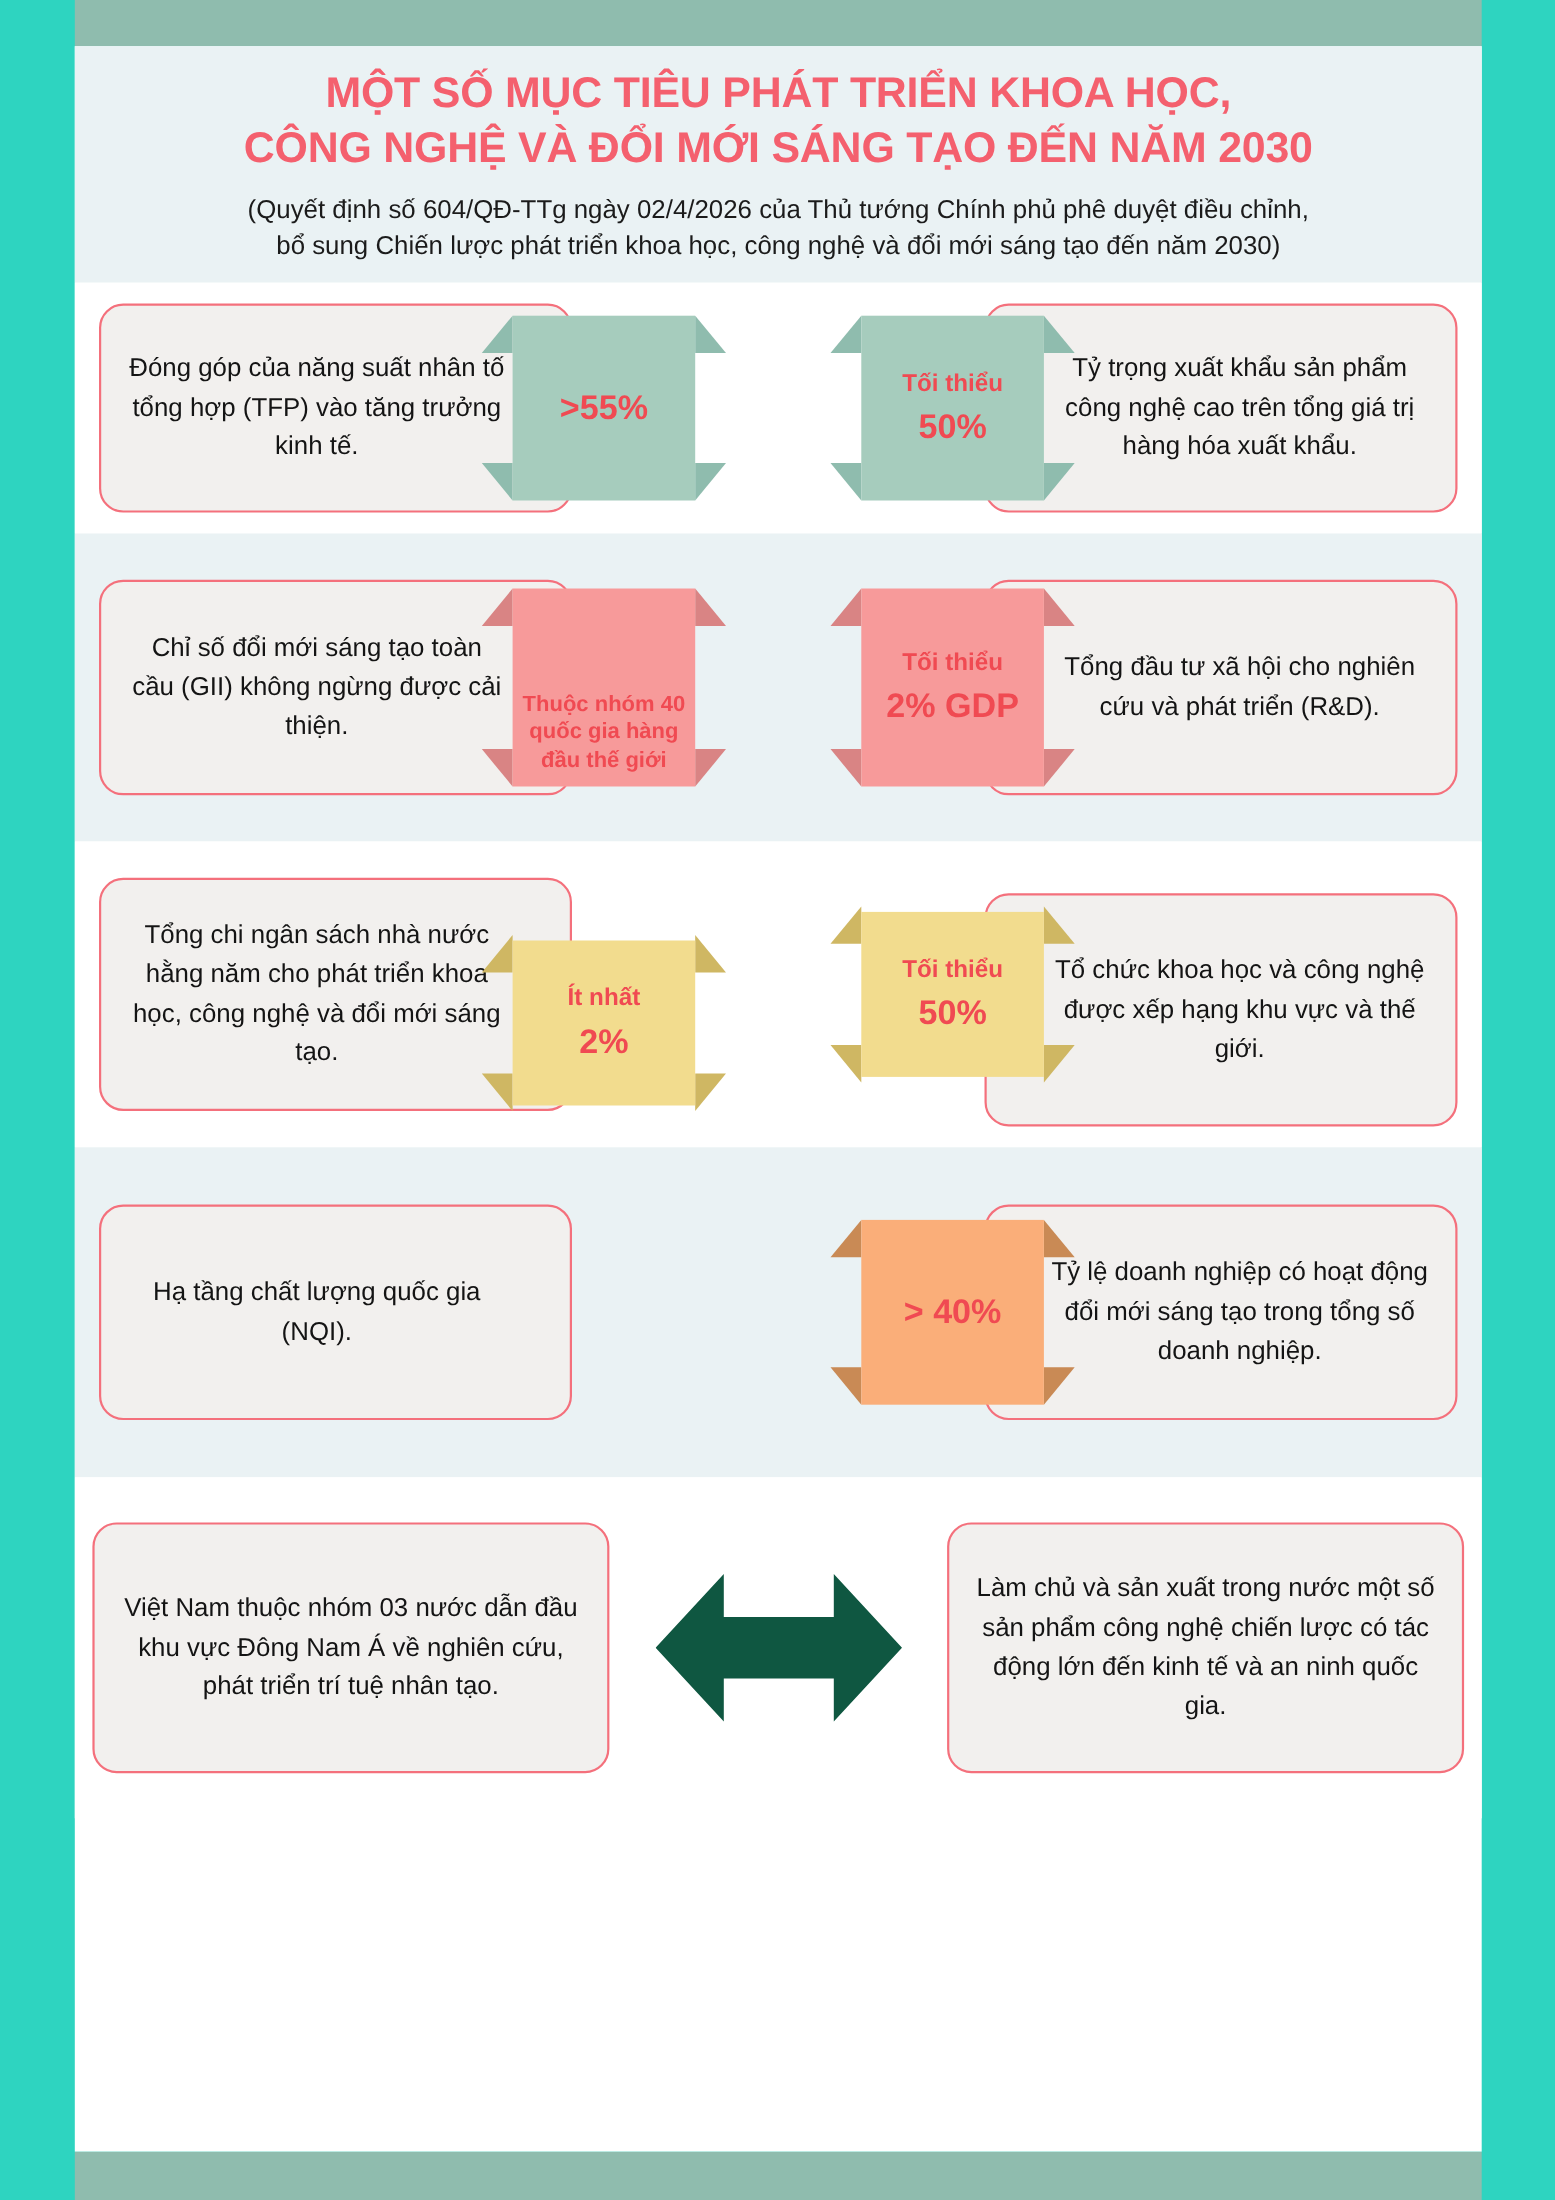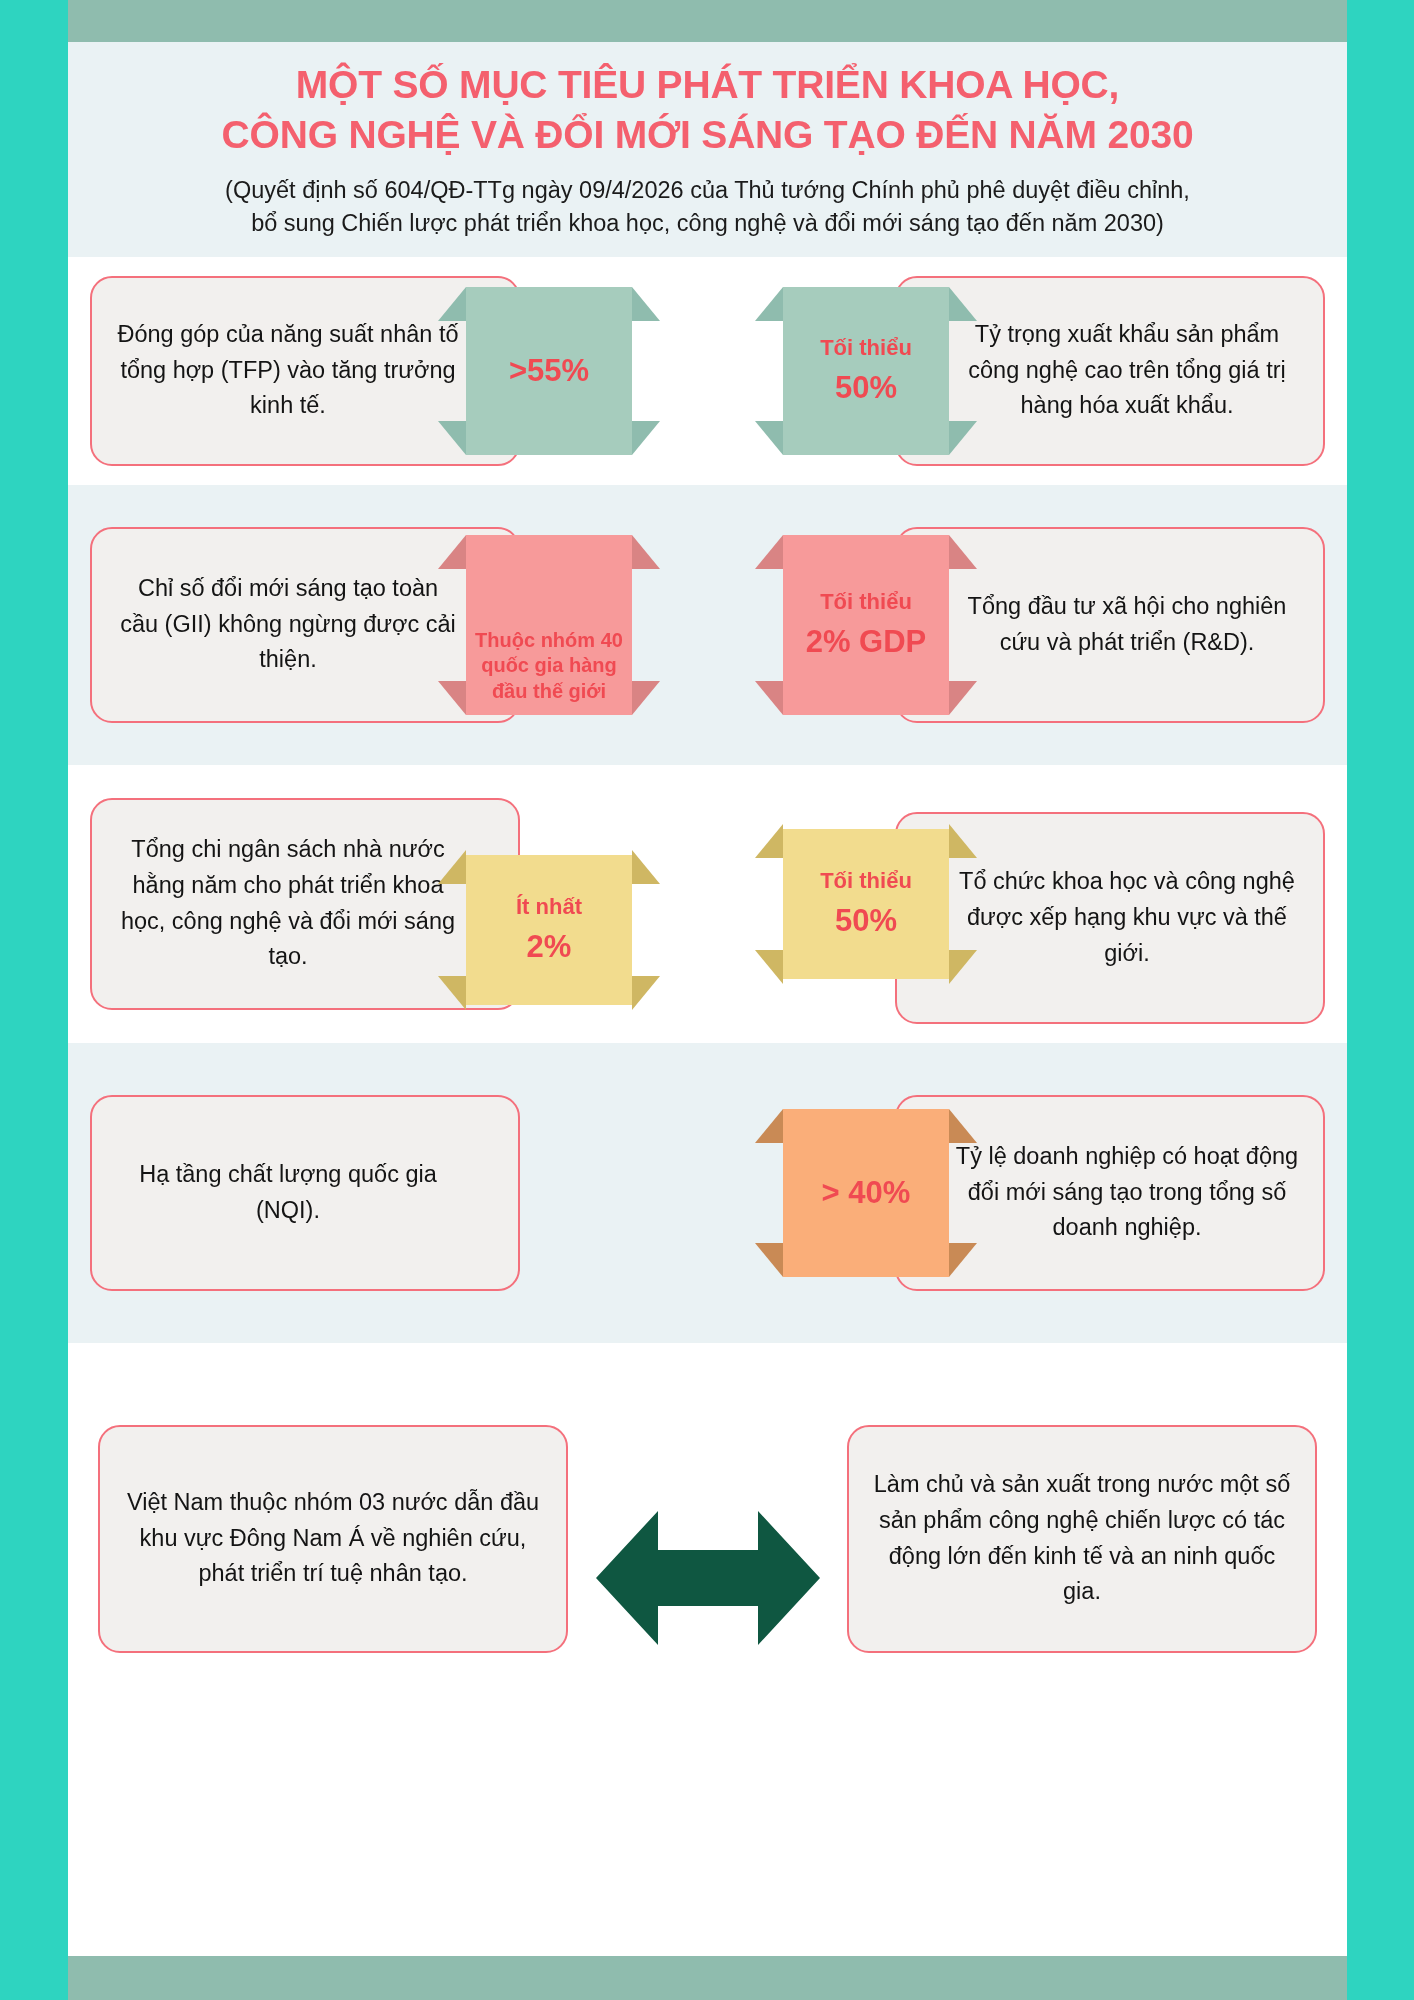--- a/index.html
+++ b/index.html
@@ -158,21 +158,21 @@
   <div class="bottom-band"></div>
 
   <div class="page-inner">
 
     <div class="header">
       <div class="title">
         <div>MỘT SỐ MỤC TIÊU PHÁT TRIỂN KHOA HỌC,</div>
         <div>CÔNG NGHỆ VÀ ĐỔI MỚI SÁNG TẠO ĐẾN NĂM 2030</div>
       </div>
       <div class="subtitle">
-        <div>(Quyết định số 604/QĐ-TTg ngày 09/4/2026 của Thủ tướng Chính phủ phê duyệt điều chỉnh,</div>
+        <div>(Quyết định số 604/QĐ-TTg ngày 02/4/2026 của Thủ tướng Chính phủ phê duyệt điều chỉnh,</div>
         <div>bổ sung Chiến lược phát triển khoa học, công nghệ và đổi mới sáng tạo đến năm 2030)</div>
       </div>
     </div>
 
     <div class="row plain r1" style="height:228px;">
       <div class="row-inner" style="padding:0 22px;">
         <div style="display:flex;align-items:center;position:relative;">
           <div class="card left" style="height:190px;padding-right:58px;">Đóng góp của năng suất nhân tố tổng hợp (TFP) vào tăng trưởng kinh tế.</div>
           <div class="ribbon" style="margin-left:-54px;">
             <div class="wing tl" style="border-bottom:34px solid #8FBCAE;border-left:28px solid transparent;"></div>
@@ -279,21 +279,21 @@
             <div class="body" style="background:#FAAE79;min-height:168px;">
               <div class="val solo">&gt; 40%</div>
             </div>
           </div>
           <div class="card right" style="height:196px;padding-left:58px;">Tỷ lệ doanh nghiệp có hoạt động đổi mới sáng tạo trong tổng số doanh nghiệp.</div>
         </div>
       </div>
     </div>
 
     <div class="row plain" style="height:310px;">
-      <div class="row-inner" style="padding:0 30px;align-items:flex-end;">
+      <div class="row-inner" style="padding:0 16px;">
         <div class="card" style="width:470px;height:228px;">Việt Nam thuộc nhóm 03 nước dẫn đầu khu vực Đông Nam Á về nghiên cứu, phát triển trí tuệ nhân tạo.</div>
 
         <div class="arrow-wrap">
           <svg width="224" height="150" viewBox="0 0 224 150">
             <path d="M0 75 L62 8 L62 47 L162 47 L162 8 L224 75 L162 142 L162 103 L62 103 L62 142 Z" fill="#0F5741"></path>
           </svg>
         </div>
 
         <div class="card" style="width:470px;height:228px;">Làm chủ và sản xuất trong nước một số sản phẩm công nghệ chiến lược có tác động lớn đến kinh tế và an ninh quốc gia.</div>
       </div>

